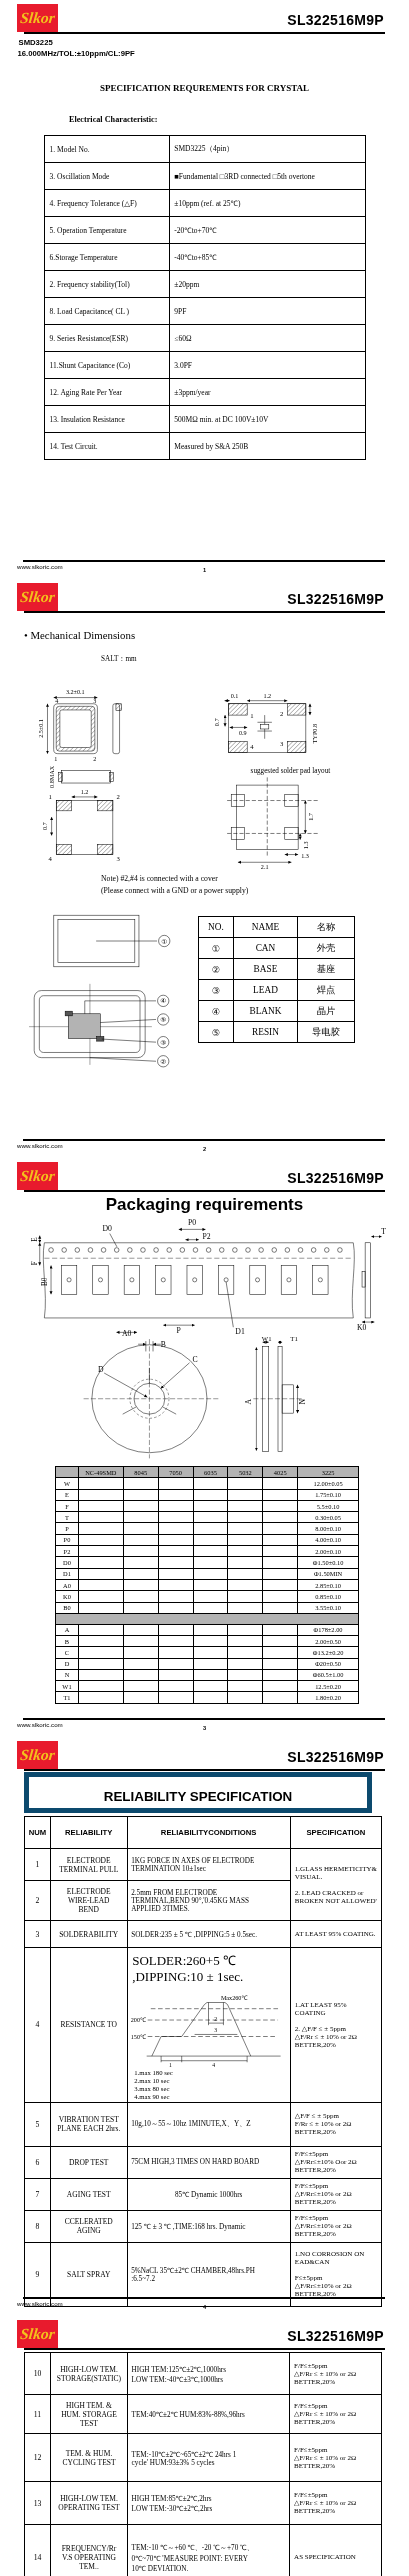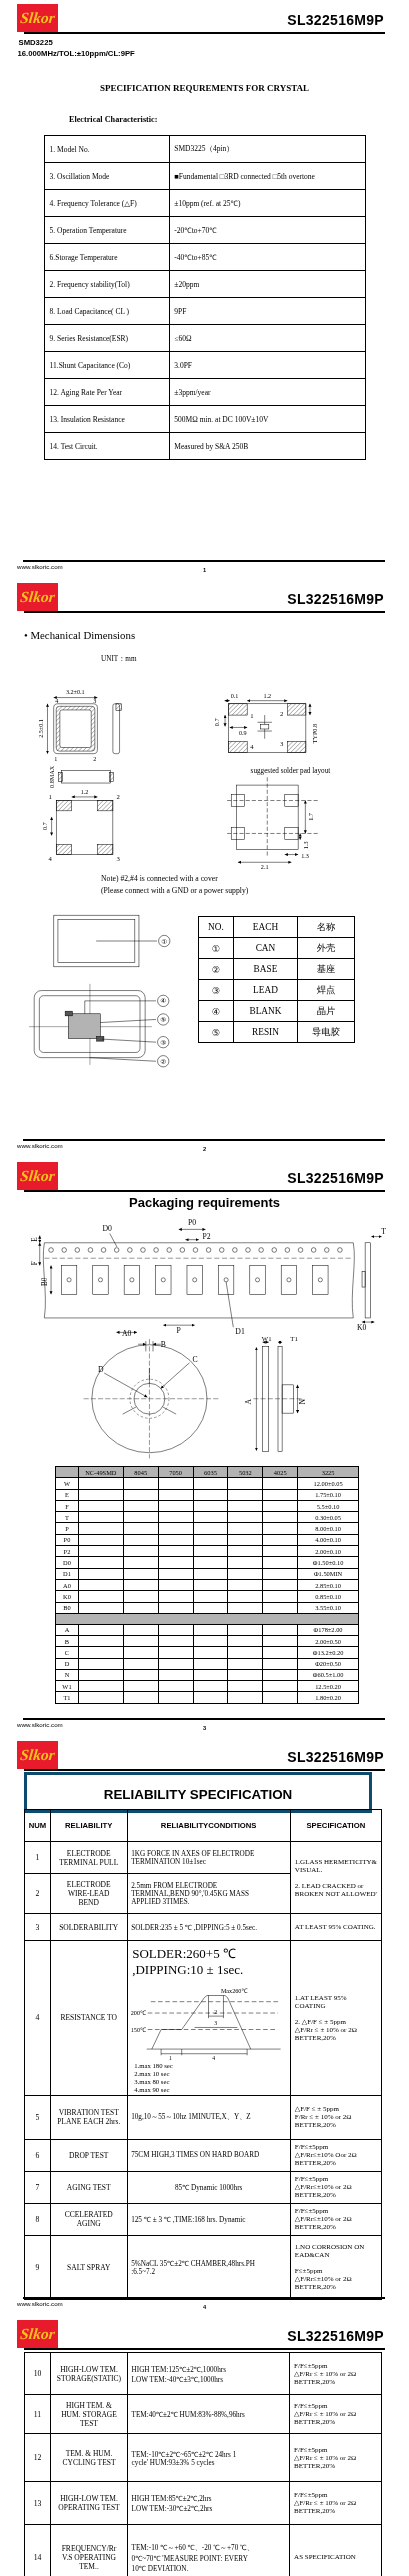--- a/index.html
+++ b/index.html
@@ -30,38 +30,38 @@
   .p2-head{position:absolute;left:24px;top:50px;font-size:10.8px;}
   .p2-unit{position:absolute;left:101px;top:75px;font-size:7.2px;}
   .p2-draw{position:absolute;left:25px;top:98px;}
   .p2-note{position:absolute;left:101px;top:294px;font-size:7.7px;line-height:1.55;}
   .p2-cons{position:absolute;left:28px;top:330px;}
   .p2-parts{position:absolute;left:198px;top:337px;width:157px;border-collapse:collapse;border:0.8px solid #000;}
   .p2-parts td{border:0.5px solid #000;height:18px;text-align:center;font-size:9.3px;}
   .p2-parts td.c0{width:32px;}.p2-parts td.c1{width:61px;}
   
   .p3-title{position:absolute;left:0;right:0;top:37px;text-align:center;font-family:"Liberation Sans",sans-serif;
-            font-weight:bold;font-size:13px;}
+            font-weight:bold;font-size:17px;}
   .p3-tape{position:absolute;left:20.6px;top:58px;}
   .p3-reel{position:absolute;left:72px;top:178px;}
   .p3-table{position:absolute;left:55px;top:308px;width:304px;border-collapse:collapse;border:0.8px solid #000;
             font-size:6.4px;}
   .p3-table td{border:0.5px solid #000;height:10.3px;text-align:center;padding:0 1px;}
   .p3-table tr.hd td{background:#b3b3b3;}
   .p3-table tr.sep td{background:#b3b3b3;height:9.8px;}
   
-  .p4-titlebox{position:absolute;left:24px;top:35px;width:348px;height:41px;border:3px solid #0c4a6e;box-sizing:border-box;}
+  .p4-titlebox{position:absolute;left:24px;top:35px;width:348px;height:41px;border:5px solid #0c4a6e;box-sizing:border-box;}
   .p4-titlebox div{text-align:center;line-height:39px;font-family:"Liberation Sans",sans-serif;font-weight:bold;font-size:13.4px;}
   .rel{position:absolute;left:24px;width:358px;border-collapse:collapse;border:0.8px solid #000;}
   .rel th{border:0.5px solid #000;font-family:"Liberation Sans",sans-serif;font-weight:bold;font-size:7.7px;}
   .rel td{border:0.5px solid #000;font-size:7.2px;vertical-align:middle;padding:1.5px 3.6px;}
   .rel td.num{text-align:center;width:18.5px;font-size:7.7px;padding:1.5px 1px;}
   .rel td.name{text-align:center;font-size:7.5px;}
   .rel td.spec{font-size:7px;padding:1.5px 4.1px;}
-  .p4-table{top:72px;padding-left:41px;}
+  .p4-table{top:79px;padding-left:41px;}
   .p5-table{top:36px;}
   .r4title{font-size:13px;margin:1px 0 0 1px;}
   .r4notes{font-size:6.7px;line-height:1.15;margin:-2.1px 0 0 3.1px;}
   svg text{font-family:"Liberation Serif",serif;fill:#000;}
 </style>
 </head>
 <body>
 
 <div class="page">
   <div class="logo">
@@ -134,21 +134,21 @@
 </div>
 
 <div class="page">
   <div class="logo">
       <span class="logo-t">Slkor</span>
     </div>
   <div class="model">SL322516M9P</div>
   <div class="hrule"></div>
 
   <div class="p2-head">• Mechanical Dimensions</div>
-  <div class="p2-unit">UNIT：mm</div>
+  <div class="p2-unit">SALT：mm</div>
 
   <svg class="p2-draw" width="361" height="193" viewBox="0 0 700 375">
     <defs>
       <pattern id="ht2" width="6" height="6" patternUnits="userSpaceOnUse" patternTransform="rotate(45)">
         <line x1="0" y1="0" x2="0" y2="6" stroke="#000" stroke-width="1"></line>
       </pattern>
       <marker id="ar2" markerWidth="8" markerHeight="8" refX="6" refY="3" orient="auto-start-reverse" markerUnits="userSpaceOnUse">
           <path d="M0,0L6,3L0,6Z"></path>
         </marker>
     </defs>
@@ -286,21 +286,21 @@
     <text x="262" y="183" font-size="13" text-anchor="middle">④</text>
     <text x="262" y="219" font-size="13" text-anchor="middle">⑤</text>
     <text x="262" y="263" font-size="13" text-anchor="middle">③</text>
     <text x="262" y="300" font-size="13" text-anchor="middle">②</text>
   </svg>
 
   <table class="p2-parts">
     <tbody>
         <tr>
           <td class="c0">NO.</td>
-          <td class="c1">EACH</td>
+          <td class="c1">NAME</td>
           <td>名称</td>
         </tr>
     <tr>
           <td class="c0">①</td>
           <td class="c1">CAN</td>
           <td>外壳</td>
         </tr>
     <tr>
           <td class="c0">②</td>
           <td class="c1">BASE</td>

